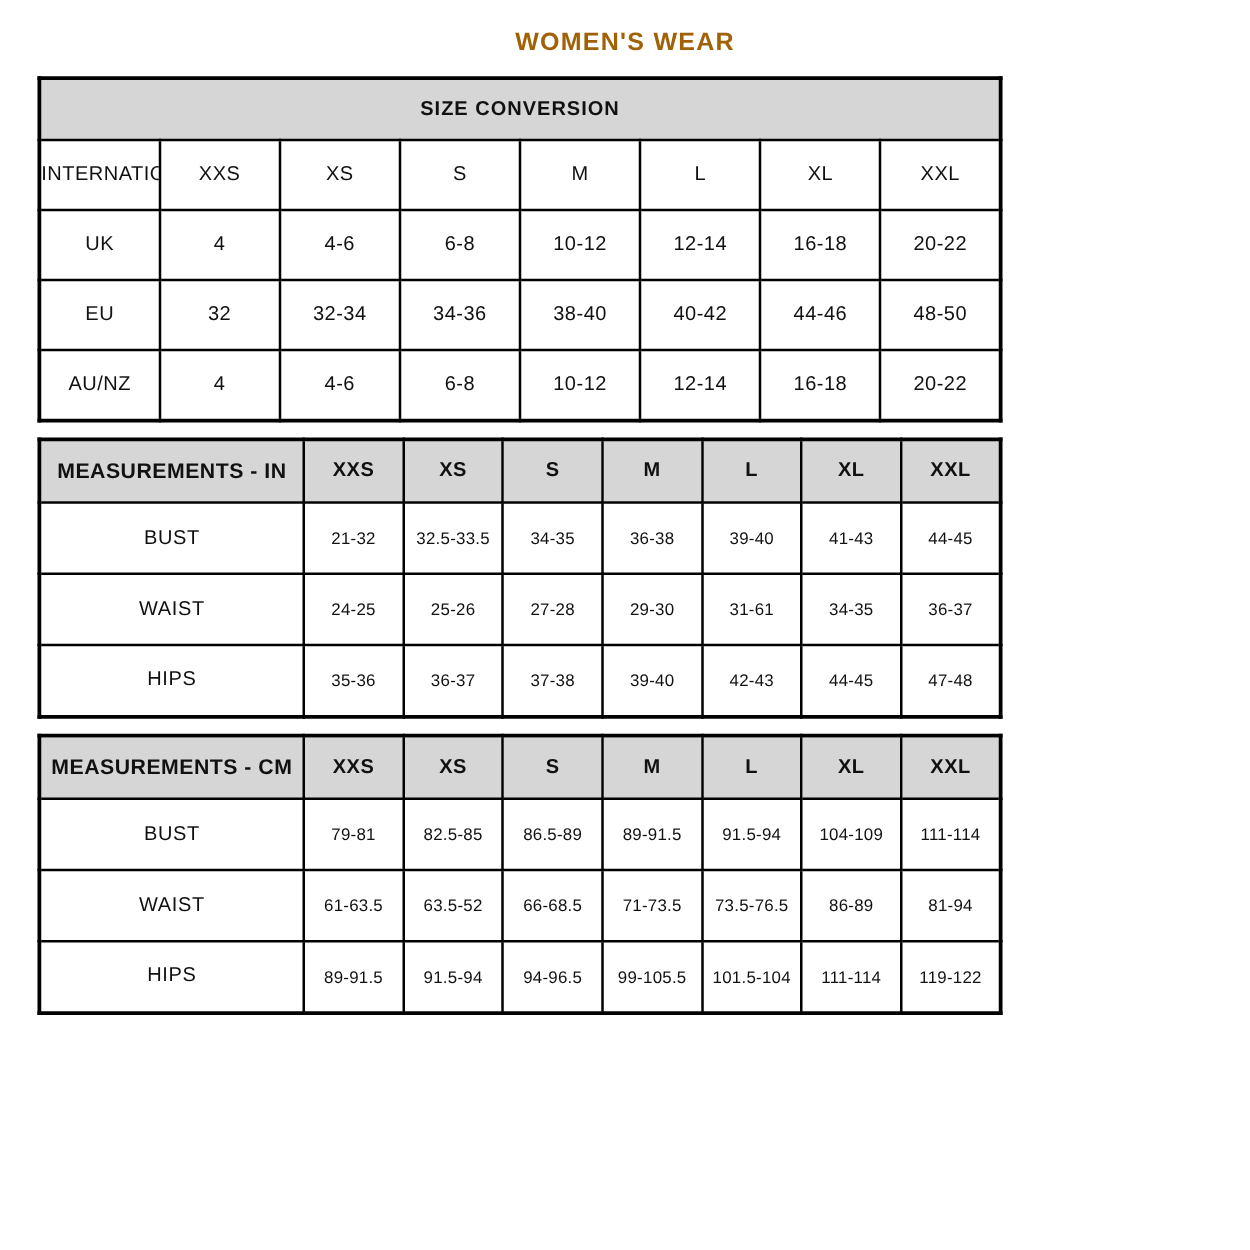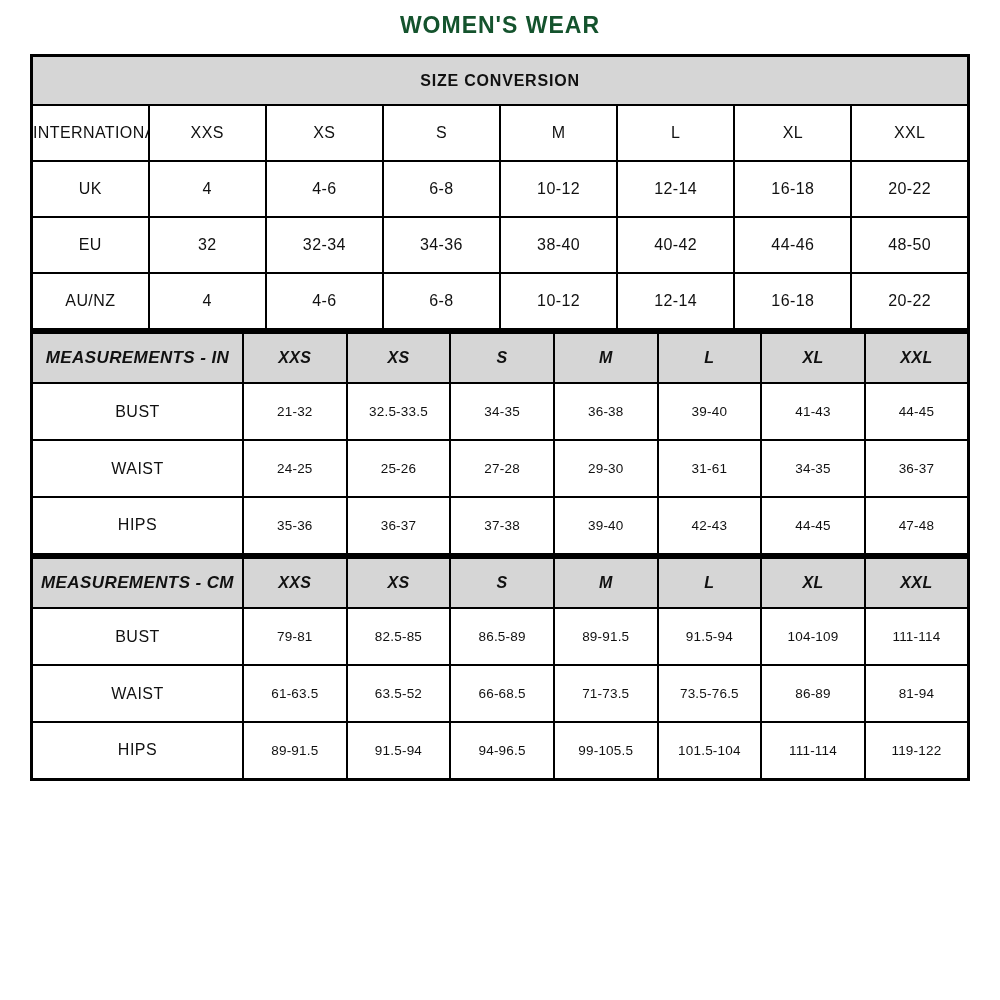--- a/index.html
+++ b/index.html
@@ -9,33 +9,33 @@
     width: 1000px;
     font-family: "Liberation Sans", sans-serif;
     color: #111111;
   }
   .page {
     width: 940px;
     margin: 0 auto;
     padding-top: 12px;
   }
   h1.page-title {
-    margin: 0 0 15px 0;
+    margin: 11px 0 15px 0;
     text-align: center;
-    font-size: 23px;
+    font-size: 20px;
     font-weight: 700;
     letter-spacing: 1px;
-    color: #14532d;
+    color: #a16207;
   }
   table {
-    width: 940px;
+    width: 772px;
     border-collapse: collapse;
     table-layout: fixed;
     border: 3px solid #000000;
-    margin-bottom: 0;
+    margin-bottom: 12px;
   }
   th, td {
     border: 2px solid #000000;
     text-align: center;
     vertical-align: middle;
     padding: 0;
     overflow: hidden;
   }
   
   .conv .banner {
@@ -53,21 +53,20 @@
   }
   .conv .label-col { width: 167px; }
   
   .meas tbody tr.hdr { height: 51px; }
   .meas tbody tr.data { height: 57px; }
   .meas th {
     background: #d6d6d6;
     font-weight: 700;
     font-size: 16px;
     letter-spacing: 0.4px;
-    font-style: italic;
   }
   .meas th.label-col { font-size: 17px; }
   .meas td {
     font-size: 13.5px;
     letter-spacing: 0.2px;
   }
   .meas td.label-col { font-size: 16px; letter-spacing: 0.5px; }
   .meas .label-col { width: 209px; }
 </style>
 </head>

